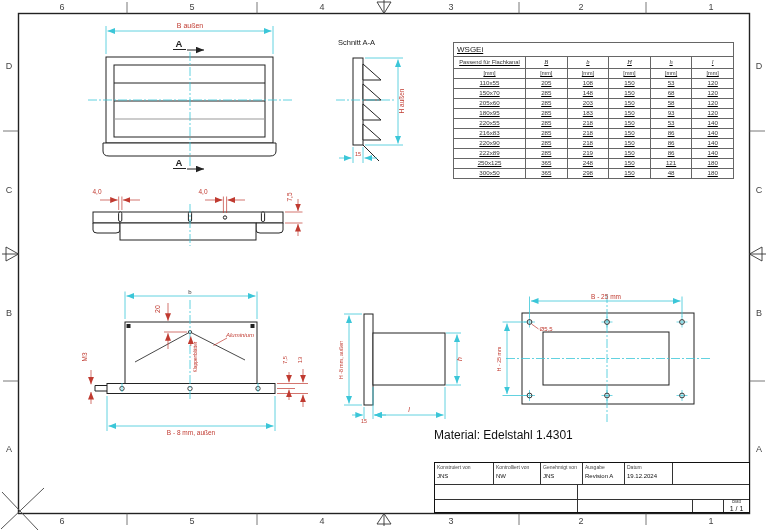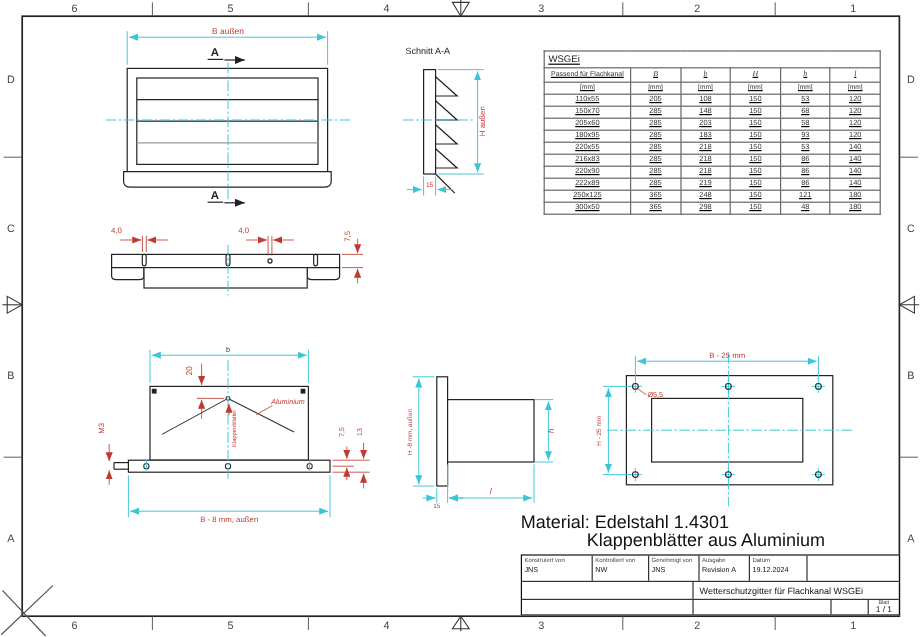--- a/index.html
+++ b/index.html
@@ -15,21 +15,21 @@
     table-layout:fixed;border:1.6px solid #111;background:#fff;text-decoration:underline;}
   table.spec td{border:0.7px solid #666;text-align:center;vertical-align:middle;
     padding:0;line-height:1;color:#333;overflow:hidden;white-space:nowrap;}
   tr.t-title td{height:13px;text-align:left;padding-left:3px;font-size:8px;color:#222;}
   tr.t-head td{height:11px;font-size:5.8px;}
   tr.t-head td.it{font-size:6.5px;font-style:italic;font-family:"Liberation Serif",serif;}
   tr.t-units td{height:9px;font-size:5.5px;}
   tr.t-data td{height:9px;font-size:6.2px;}
   td.hl{color:#c00000;}
   
-  .matnote{position:absolute;left:434px;top:428px;font-size:15px;color:#111;line-height:15px;white-space:nowrap;}
+  .matnote{position:absolute;left:434px;top:428px;font-size:12px;color:#111;line-height:15px;white-space:nowrap;}
   .matnote .l2{margin-left:55px;}
   
   .tblock{position:absolute;left:434px;top:462px;width:316px;height:51px;box-sizing:border-box;
     border:1.2px solid #111;background:#fff;font-family:"Liberation Sans",sans-serif;}
   .tb-row1{display:flex;height:22px;border-bottom:0.8px solid #333;box-sizing:border-box;}
   .tb-cell{border-right:0.8px solid #333;box-sizing:border-box;padding:1px 2px;overflow:hidden;}
   .tb-cell:last-child{border-right:none;flex:1;}
   .tb-label{font-size:5px;color:#444;line-height:6px;white-space:nowrap;}
   .tb-value{font-size:6px;color:#111;line-height:8px;margin-top:2px;white-space:nowrap;}
   .tb-row2{display:flex;height:15px;border-bottom:0.8px solid #333;box-sizing:border-box;}
@@ -444,21 +444,20 @@
           <td>298</td>
           <td>150</td>
           <td>48</td>
           <td>180</td>
         </tr>
 </tbody>
     </table>
 
 <div class="matnote">
   <div>Material: Edelstahl 1.4301</div>
-  <div class="l2">Klappenblätter aus Aluminium</div>
 </div>
 
 <div class="tblock">
   <div class="tb-row1">
     <div class="tb-cell" style="width:59px">
       <div class="tb-label">Konstruiert von</div>
       <div class="tb-value">JNS</div>
     </div>
     <div class="tb-cell" style="width:47px">
       <div class="tb-label">Kontrolliert von</div>
@@ -473,21 +472,20 @@
       <div class="tb-value">Revision A</div>
     </div>
     <div class="tb-cell" style="width:48px">
       <div class="tb-label">Datum</div>
       <div class="tb-value">19.12.2024</div>
     </div>
     <div class="tb-cell"></div>
   </div>
   <div class="tb-row2">
     <div class="tb-logo"></div>
-    <div class="tb-title">Wetterschutzgitter für Flachkanal WSGEi</div>
   </div>
   <div class="tb-row3">
     <div class="tb-c" style="width:143px"></div>
     <div class="tb-c" style="width:115px"></div>
     <div class="tb-c" style="width:31px"></div>
     <div class="tb-sheet">
       <div class="tb-slabel">Blatt</div>
       <div class="tb-sval">1 / 1</div>
     </div>
   </div>

